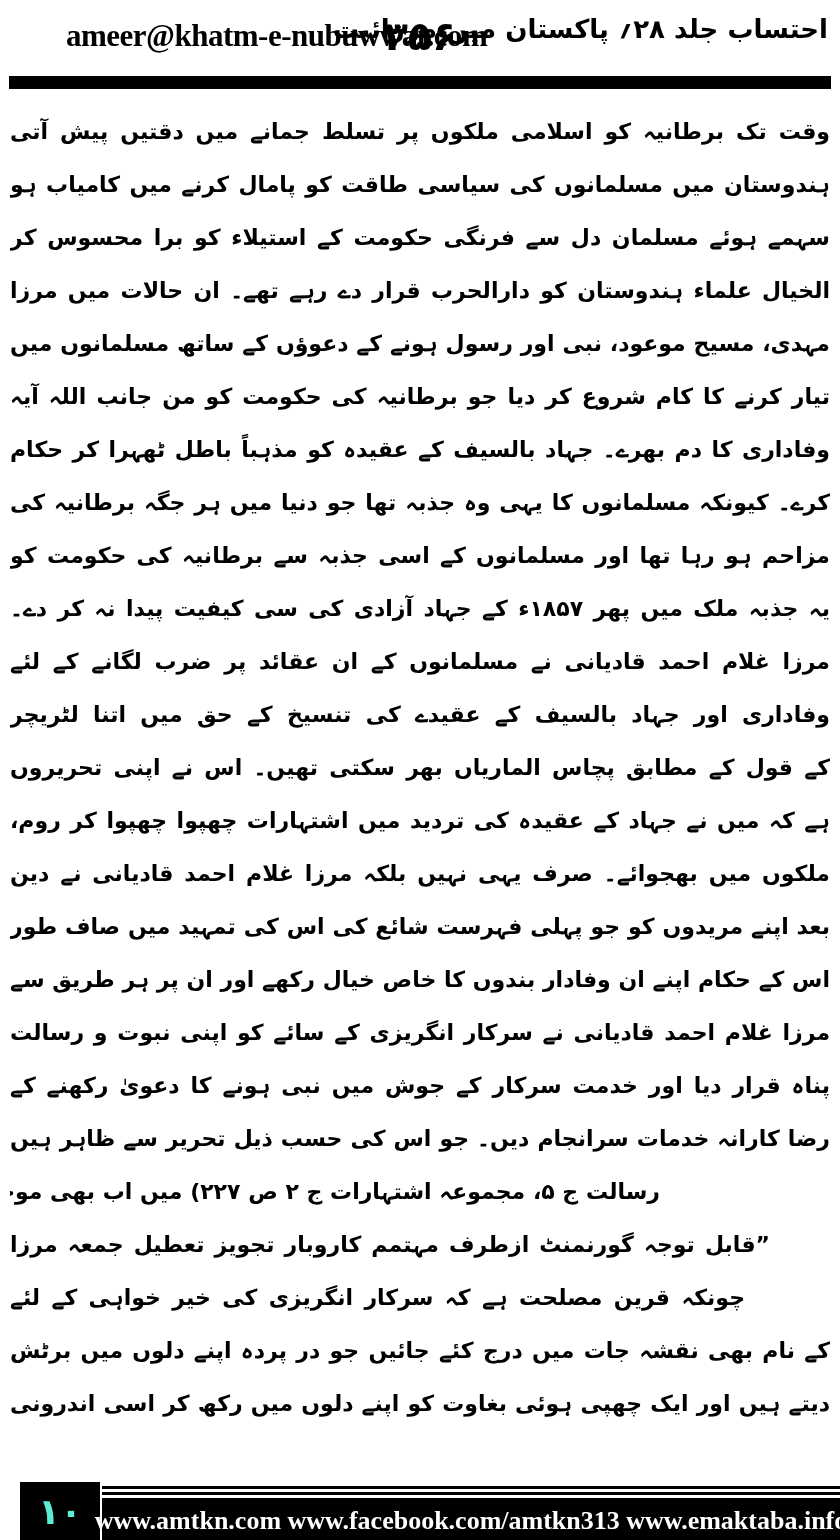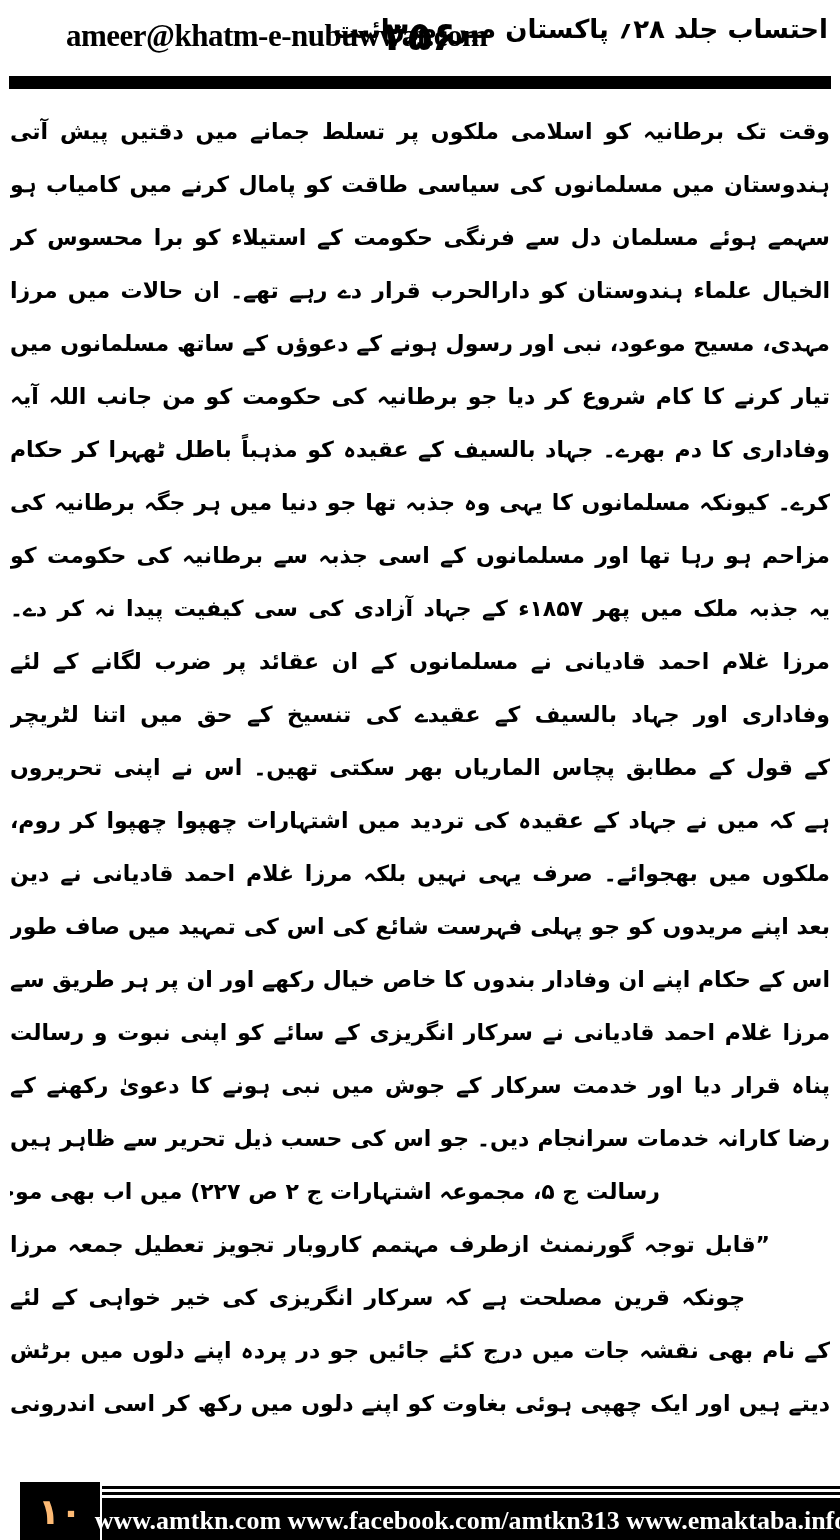--- a/index.html
+++ b/index.html
@@ -78,21 +78,21 @@
   .line.left{
     text-align:left;
   }
   
   .ftr{
     position:absolute;left:0;bottom:0;width:840px;height:58px;
   }
   .ftr-pagebox{
     position:absolute;left:20px;bottom:0;
     width:80px;height:58px;
-    background:#000;color:#fdba74;
+    background:#000;color:#5eead4;
     display:flex;align-items:center;justify-content:center;
     font-weight:bold;font-size:36px;
     direction:rtl;
   }
   .ftr-bar{
     position:absolute;left:102px;right:0;bottom:0;height:54px;
     background:#000;
   }
   .ftr-stripes{
     position:absolute;top:0;left:0;right:0;height:15px;

